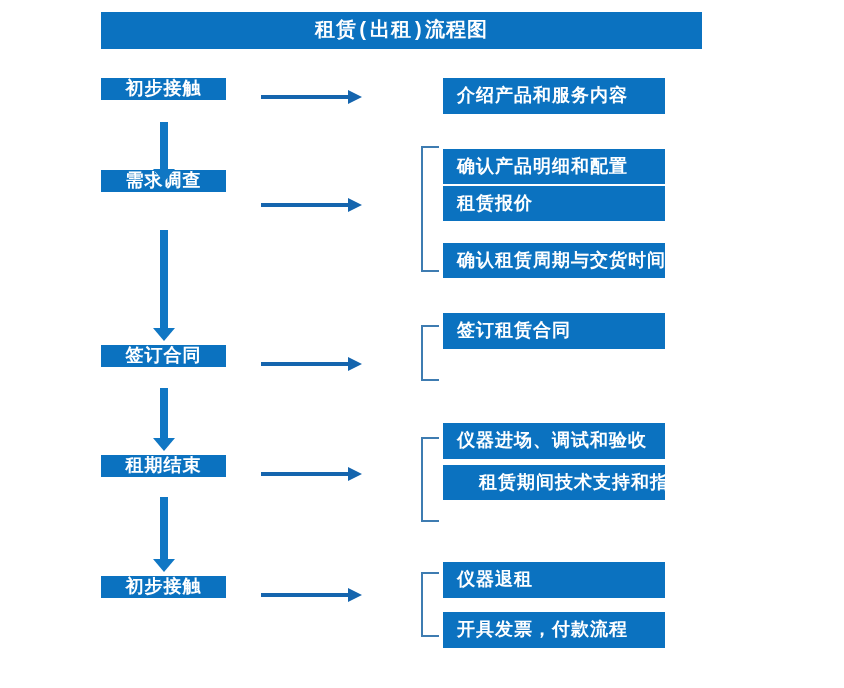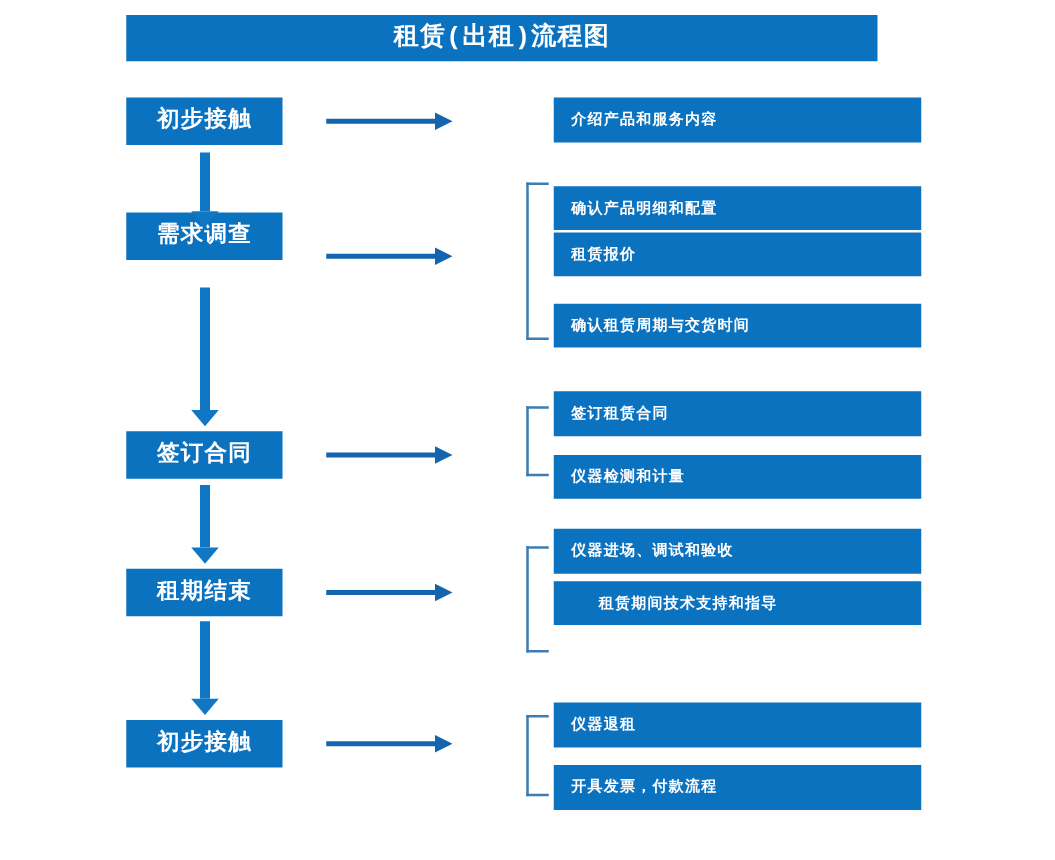--- a/index.html
+++ b/index.html
@@ -33,28 +33,28 @@
   .title-bar {
     left: 101px;
     top: 12px;
     width: 601px;
     height: 37px;
     justify-content: center;
     font-size: 20px;
   }
   .stage-box {
     width: 125px;
-    height: 38px;
+    height: 22px;
     justify-content: center;
     font-size: 18px;
   }
   .detail-box {
     left: 443px;
-    width: 294px;
-    font-size: 12px;
+    width: 222px;
+    font-size: 18px;
     padding-left: 14px;
   }
   
   .h-arrow {
     position: absolute;
     height: 16px;
     width: 101px;
   }
   .h-arrow .shaft {
     position: absolute;
@@ -172,21 +172,20 @@
   <div class="box detail-box" style="top:78px; height:36px;">介绍产品和服务内容</div>
 
   <div class="box detail-box" style="top:149px; height:35px;">确认产品明细和配置</div>
 
   <div class="box detail-box" style="top:186px; height:35px;">租赁报价</div>
 
   <div class="box detail-box" style="top:313px; height:36px;">签订租赁合同</div>
 
   <div class="box detail-box" style="top:243px; height:35px;">确认租赁周期与交货时间</div>
 
-  <div class="box detail-box" style="top:364px; height:35px;">仪器检测和计量</div>
 
   <div class="box detail-box" style="top:423px; height:36px;">仪器进场、调试和验收</div>
 
   <div class="box detail-box" style="top:465px; height:35px;padding-left:36px;">租赁期间技术支持和指导</div>
 
   <div class="box detail-box" style="top:562px; height:36px;">仪器退租</div>
 
   <div class="box detail-box" style="top:612px; height:36px;">开具发票，付款流程</div>
 
 </div>

